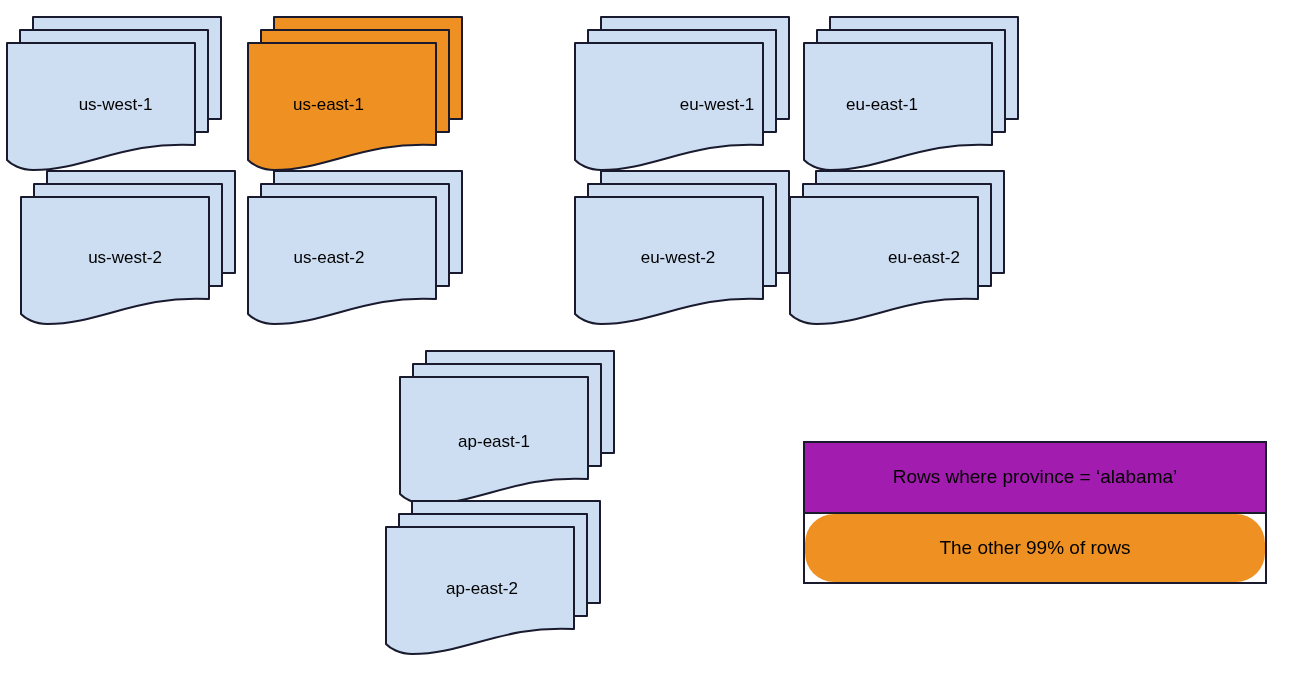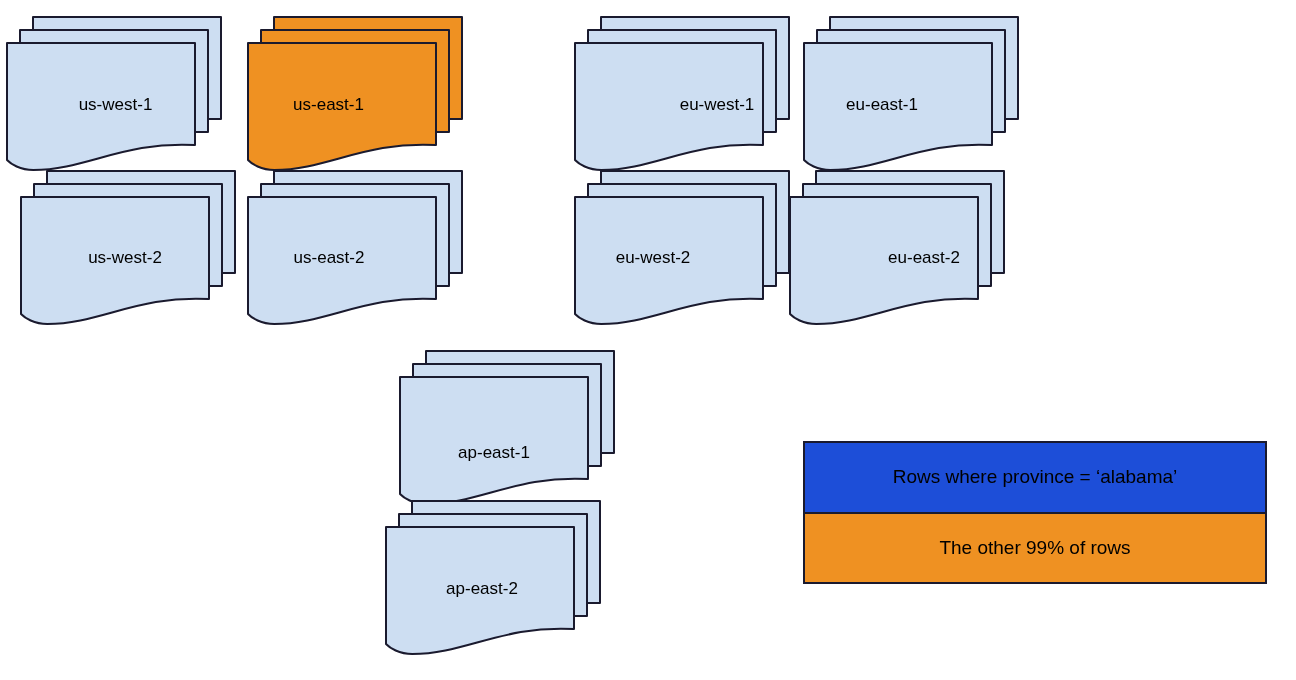--- a/index.html
+++ b/index.html
@@ -49,25 +49,26 @@
   .legend-row {
     flex: 1 1 0;
     display: flex;
     align-items: center;
     justify-content: center;
     font-size: 19px;
     color: #000000;
     box-sizing: border-box;
   }
   .legend-row.blue {
-    background: #1d4ed8;
+    background: #a21caf;
     border-bottom: 2px solid #1a1a2e;
   }
   .legend-row.orange {
     background: #ef9122;
+    border-radius: 29px;
   }
 </style>
 </head>
 <body>
 
 <div id="canvas">
     <svg class="stack-svg" width="218" height="159" style="left: 5px; top: 15px;">
       <g transform="translate(2,2)" stroke="#1a1a2e" stroke-width="2" stroke-linejoin="round" fill="#cddef2">
         <rect x="26" y="0" width="188" height="102"></rect>
         <rect x="13" y="13" width="188" height="102"></rect>
@@ -115,37 +116,37 @@
       </g>
     </svg>
     <div class="stack-label" style="left: 248px; top: 249px; width: 162px;">us-east-2</div>
     <svg class="stack-svg" width="218" height="159" style="left: 573px; top: 169px;">
       <g transform="translate(2,2)" stroke="#1a1a2e" stroke-width="2" stroke-linejoin="round" fill="#cddef2">
         <rect x="26" y="0" width="188" height="102"></rect>
         <rect x="13" y="13" width="188" height="102"></rect>
         <path d="M 0 26 L 188 26 L 188 128 C 116.56 124 78.96 153 26.320000000000004 153 C 13.160000000000002 153 3.7600000000000002 147 0 143 Z"></path>
       </g>
     </svg>
-    <div class="stack-label" style="left: 559px; top: 249px; width: 188px;">eu-west-2</div>
+    <div class="stack-label" style="left: 584px; top: 249px; width: 188px;">eu-west-2</div>
     <svg class="stack-svg" width="218" height="159" style="left: 788px; top: 169px;">
       <g transform="translate(2,2)" stroke="#1a1a2e" stroke-width="2" stroke-linejoin="round" fill="#cddef2">
         <rect x="26" y="0" width="188" height="102"></rect>
         <rect x="13" y="13" width="188" height="102"></rect>
         <path d="M 0 26 L 188 26 L 188 128 C 116.56 124 78.96 153 26.320000000000004 153 C 13.160000000000002 153 3.7600000000000002 147 0 143 Z"></path>
       </g>
     </svg>
     <div class="stack-label" style="left: 830px; top: 249px; width: 188px;">eu-east-2</div>
     <svg class="stack-svg" width="218" height="159" style="left: 398px; top: 349px;">
       <g transform="translate(2,2)" stroke="#1a1a2e" stroke-width="2" stroke-linejoin="round" fill="#cddef2">
         <rect x="26" y="0" width="188" height="102"></rect>
         <rect x="13" y="13" width="188" height="102"></rect>
         <path d="M 0 26 L 188 26 L 188 128 C 116.56 124 78.96 153 26.320000000000004 153 C 13.160000000000002 153 3.7600000000000002 147 0 143 Z"></path>
       </g>
     </svg>
-    <div class="stack-label" style="left: 400px; top: 444px; width: 188px;">ap-east-1</div>
+    <div class="stack-label" style="left: 400px; top: 433px; width: 188px;">ap-east-1</div>
     <svg class="stack-svg" width="218" height="159" style="left: 384px; top: 499px;">
       <g transform="translate(2,2)" stroke="#1a1a2e" stroke-width="2" stroke-linejoin="round" fill="#cddef2">
         <rect x="26" y="0" width="188" height="102"></rect>
         <rect x="13" y="13" width="188" height="102"></rect>
         <path d="M 0 26 L 188 26 L 188 128 C 116.56 124 78.96 153 26.320000000000004 153 C 13.160000000000002 153 3.7600000000000002 147 0 143 Z"></path>
       </g>
     </svg>
     <div class="stack-label" style="left: 386px; top: 580px; width: 192px;">ap-east-2</div>
   </div>
 

